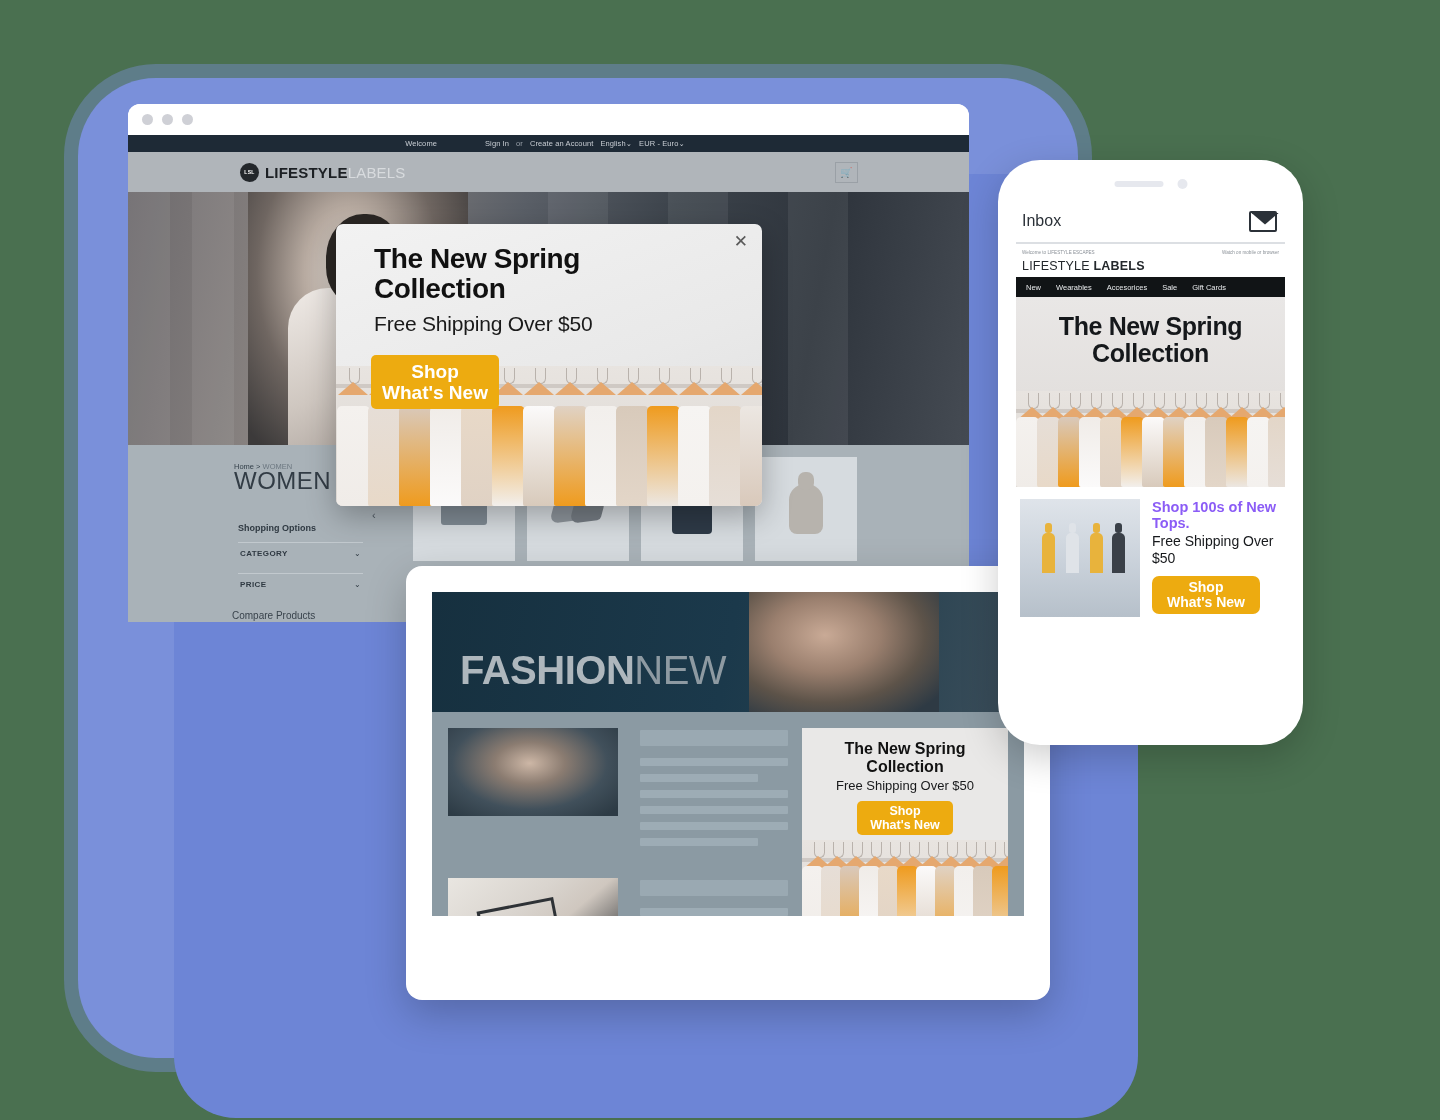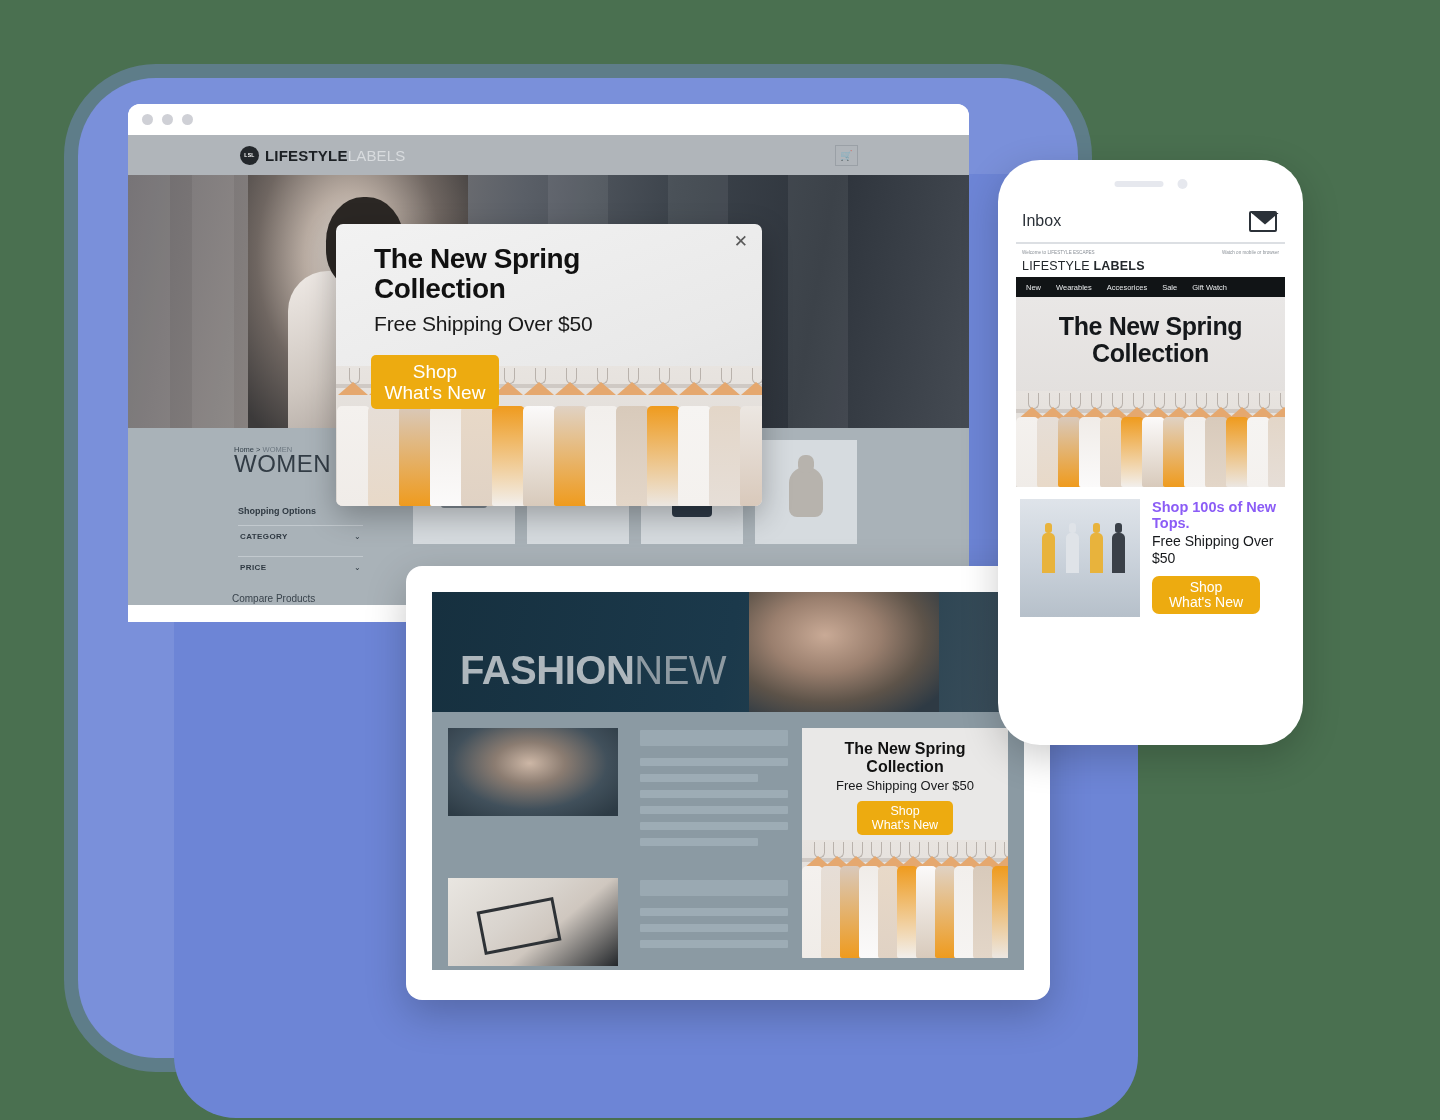--- a/index.html
+++ b/index.html
@@ -166,21 +166,21 @@
   .popup h1 {
     position: absolute; left: 38px; top: 20px;
     width: 270px; font-size: 28px; line-height: 1.07;
     font-weight: 700; color: #111; letter-spacing: -.4px;
   }
   .popup .sub {
     position: absolute; left: 38px; top: 88px;
     font-size: 21px; color: #1a1a1a; font-weight: 400; letter-spacing: -.2px;
   }
   .btn-yellow {
-    background: #edab10; color: #fff; font-weight: 400;
+    background: #edab10; color: #fff; font-weight: 700;
     border: none; border-radius: 5px; text-align: center;
     line-height: 1.12; cursor: pointer;
   }
   .popup .btn-yellow {
     position: absolute; left: 35px; top: 131px;
     width: 128px; height: 54px; font-size: 19px;
     display: flex; align-items: center; justify-content: center;
   }
   .rack {
     position: absolute; left: 0; right: 0; bottom: 0; height: 140px; overflow: hidden;
@@ -260,21 +260,21 @@
   }
 
   
   .tablet {
     position: absolute; left: 406px; top: 566px;
     width: 644px; height: 434px;
     background: #fff; border-radius: 16px;
     box-shadow: 0 14px 40px rgba(0,0,0,.22);
     padding: 26px 26px 30px 26px; overflow: hidden;
   }
-  .tablet-page { width: 592px; height: 378px; background: #8b9aa3; overflow: hidden; }
+  .tablet-page { width: 592px; height: 324px; background: #8b9aa3; overflow: hidden; }
   .tab-hero {
     height: 120px; position: relative; overflow: hidden;
     background: linear-gradient(100deg,#16303f 0%,#1b394b 50%,#26414f 72%,#3d4f5c 100%);
   }
   .tab-hero .tb-model {
     position: absolute; right: 85px; top: 0; width: 190px; height: 120px;
     background: radial-gradient(ellipse at 40% 36%, #c9aa96 0%, #9a7f6e 34%, #5d5349 62%, #2e3a44 90%);
   }
   .tab-hero h2 {
     position: absolute; left: 28px; top: 58px;
@@ -318,20 +318,28 @@
   </div>
 
   <div class="browser">
 
     <div class="browser-chrome">
       <span class="dot"></span>
       <span class="dot"></span>
       <span class="dot"></span>
     </div>
 
+    <div class="topbar">
+      <span class="welcome">Welcome</span>
+      <span class="tb-item">Sign In</span>
+      <span class="tb-sep">or</span>
+      <span class="tb-item">Create an Account</span>
+      <span class="tb-item"><span>English</span><span>⌄</span></span>
+      <span class="tb-item"><span>EUR - Euro</span><span>⌄</span></span>
+    </div>
 
     <div class="sitehead">
       <div class="logo-wrap">
         <span class="logo-badge">LSL</span>
         <span class="logo-text">
           <b>LIFESTYLE</b><span>LABELS</span>
         </span>
       </div>
       <div class="cart-btn">🛒</div>
     </div>
@@ -545,21 +553,21 @@
         <div class="eh-logo">
           <span>LIFESTYLE</span> <b>LABELS</b>
         </div>
       </div>
 
       <div class="emailnav">
         <span>New</span>
         <span>Wearables</span>
         <span>Accesorices</span>
         <span>Sale</span>
-        <span>Gift Watch</span>
+        <span>Gift Cards</span>
       </div>
 
       <div class="hero-phone">
         <h2>The New Spring Collection</h2>
         <div class="rack">
           <div class="rack-bg"></div>
           <div class="rack-bar"></div>
           <div id="phone-rack">
               <span class="hook" style="left: 12px;"></span>
               <span class="hanger" style="left: 1px; top: 16px;"></span>

